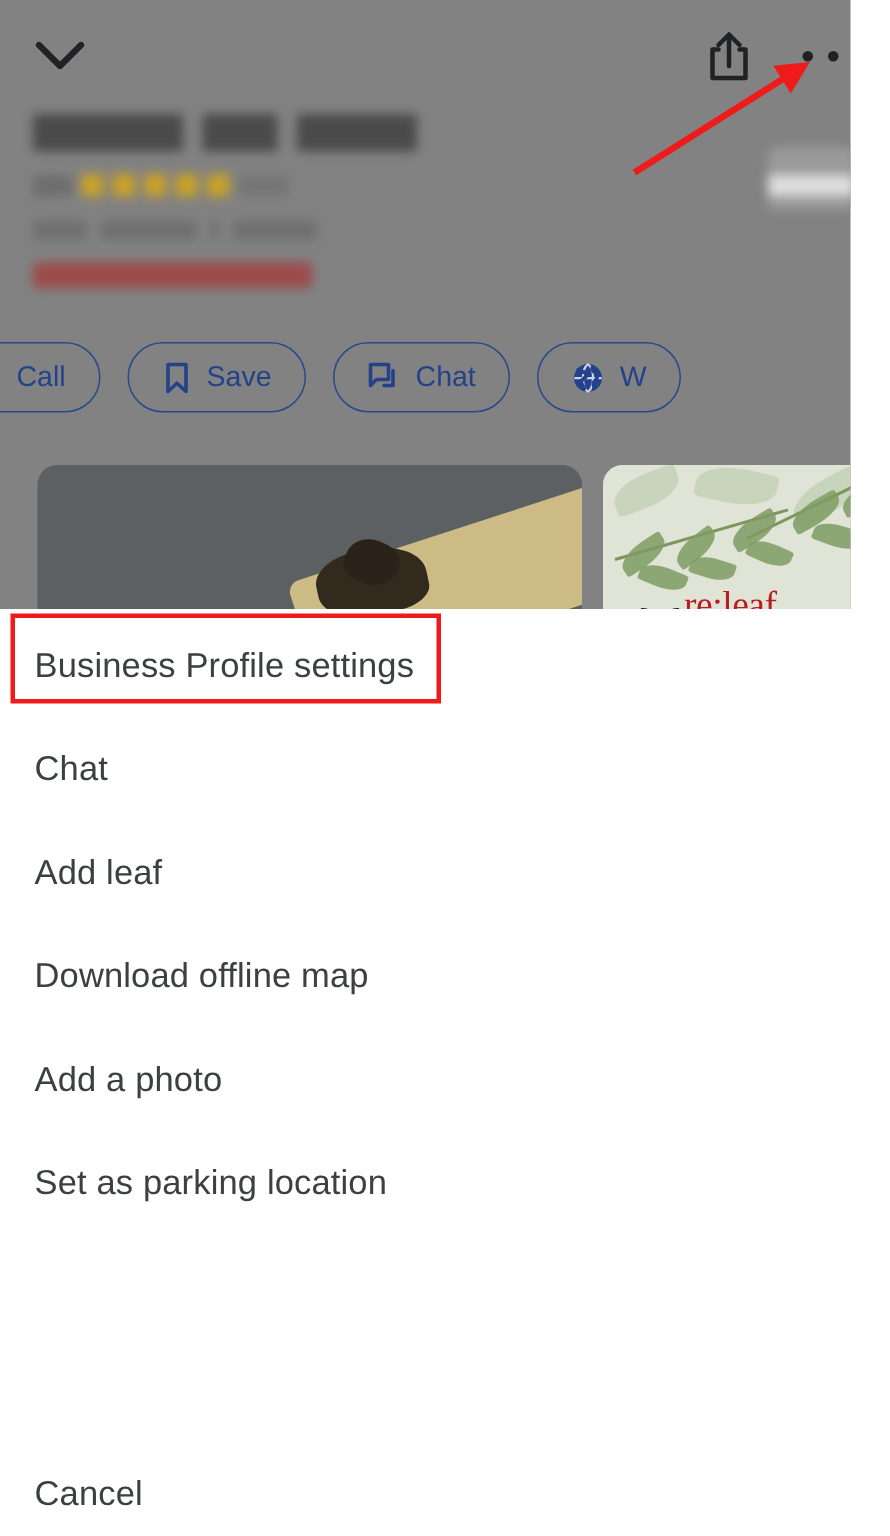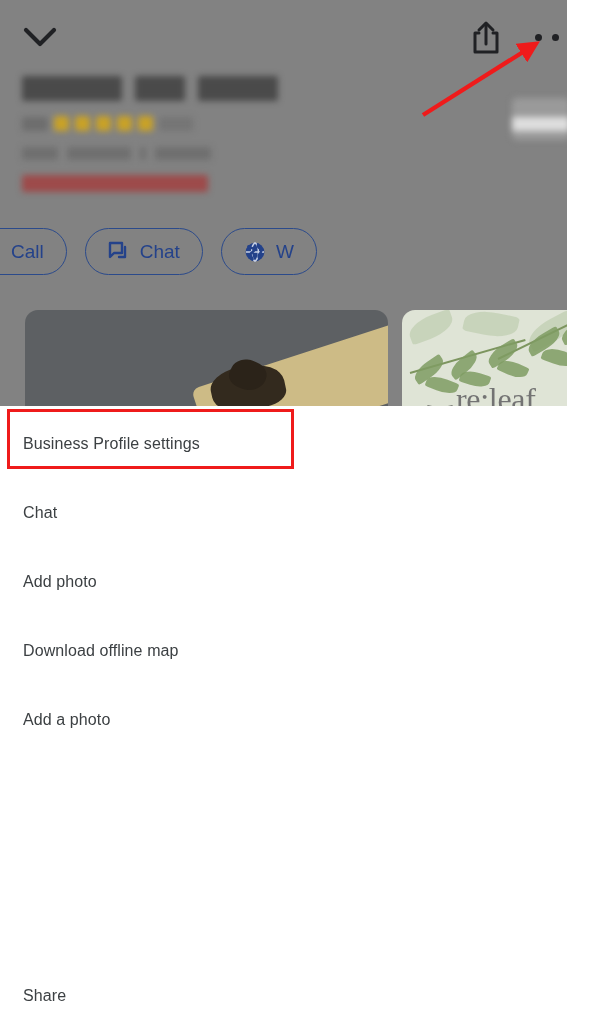--- a/index.html
+++ b/index.html
@@ -221,22 +221,22 @@
     position: absolute;
     background: #7d955f;
     height: 2px;
     transform-origin: left center;
   }
   .releaf-mark {
     position: absolute;
     left: 54px;
     bottom: 2px;
     font-family: "Liberation Serif", serif;
-    font-size: 32px;
-    color: #737373;
+    font-size: 25px;
+    color: #b91c1c;
     letter-spacing: -.3px;
   }
   .releaf-glyph {
     position: absolute;
     left: 24px;
     bottom: 2px;
     width: 28px;
     height: 22px;
   }
 
@@ -260,21 +260,21 @@
   }
   .menu-item {
     position: absolute;
     left: 0;
     width: 593px;
     height: 69px;
     display: flex;
     align-items: center;
     box-sizing: border-box;
     padding-left: 23px;
-    font-size: 16px;
+    font-size: 23px;
     color: #3c4043;
     letter-spacing: .1px;
   }
 
   
   .highlight-box {
     position: absolute;
     left: 7px;
     top: 409px;
     width: 287px;
@@ -349,20 +349,28 @@
       <div class="chip">
         <span>
           <svg width="20" height="20" viewBox="0 0 20 20">
             <path d="M5 2 L8 2 L9.5 6 L7.5 7.5 C8.5 10 10 11.5 12.5 12.5 L14 10.5 L18 12 L18 15
                      C18 16.5 17 17.5 15.5 17.3 C8 16.3 3.7 12 2.7 4.5 C2.5 3 3.5 2 5 2 Z" fill="#24428a"></path>
           </svg>
         </span>
         <span class="lbl">Call</span>
       </div>
 
+      <div class="chip">
+        <span>
+          <svg width="20" height="22" viewBox="0 0 20 22">
+            <path d="M4 2 H16 V20 L10 14.5 L4 20 Z" fill="none" stroke="#24428a" stroke-width="2.4" stroke-linejoin="round"></path>
+          </svg>
+        </span>
+        <span class="lbl">Save</span>
+      </div>
 
       <div class="chip">
         <span>
           <svg width="22" height="22" viewBox="0 0 22 22">
             <path d="M2 2 H14 V12 H6 L2 16 Z" fill="none" stroke="#24428a" stroke-width="2.4" stroke-linejoin="round"></path>
             <path d="M17 6 V16 H11" fill="none" stroke="#24428a" stroke-width="2.4" stroke-linejoin="round" stroke-linecap="round"></path>
           </svg>
         </span>
         <span class="lbl">Chat</span>
       </div>
@@ -424,28 +432,31 @@
   </div>
 
   <div class="sheet">
     <div class="menu-item" style="top:3px">
         <span>Business Profile settings</span>
       </div>
     <div class="menu-item" style="top:72px">
         <span>Chat</span>
       </div>
     <div class="menu-item" style="top:141px">
-        <span>Add photo</span>
+        <span>Add leaf</span>
       </div>
     <div class="menu-item" style="top:210px">
         <span>Download offline map</span>
       </div>
     <div class="menu-item" style="top:279px">
         <span>Add a photo</span>
       </div>
+    <div class="menu-item" style="top:348px">
+        <span>Set as parking location</span>
+      </div>
     <div class="menu-item" style="top:555px">
-        <span>Share</span>
+        <span>Cancel</span>
       </div>
   </div>
 
   <div class="highlight-box"></div>
 
 </div>
 
 </body></html>

